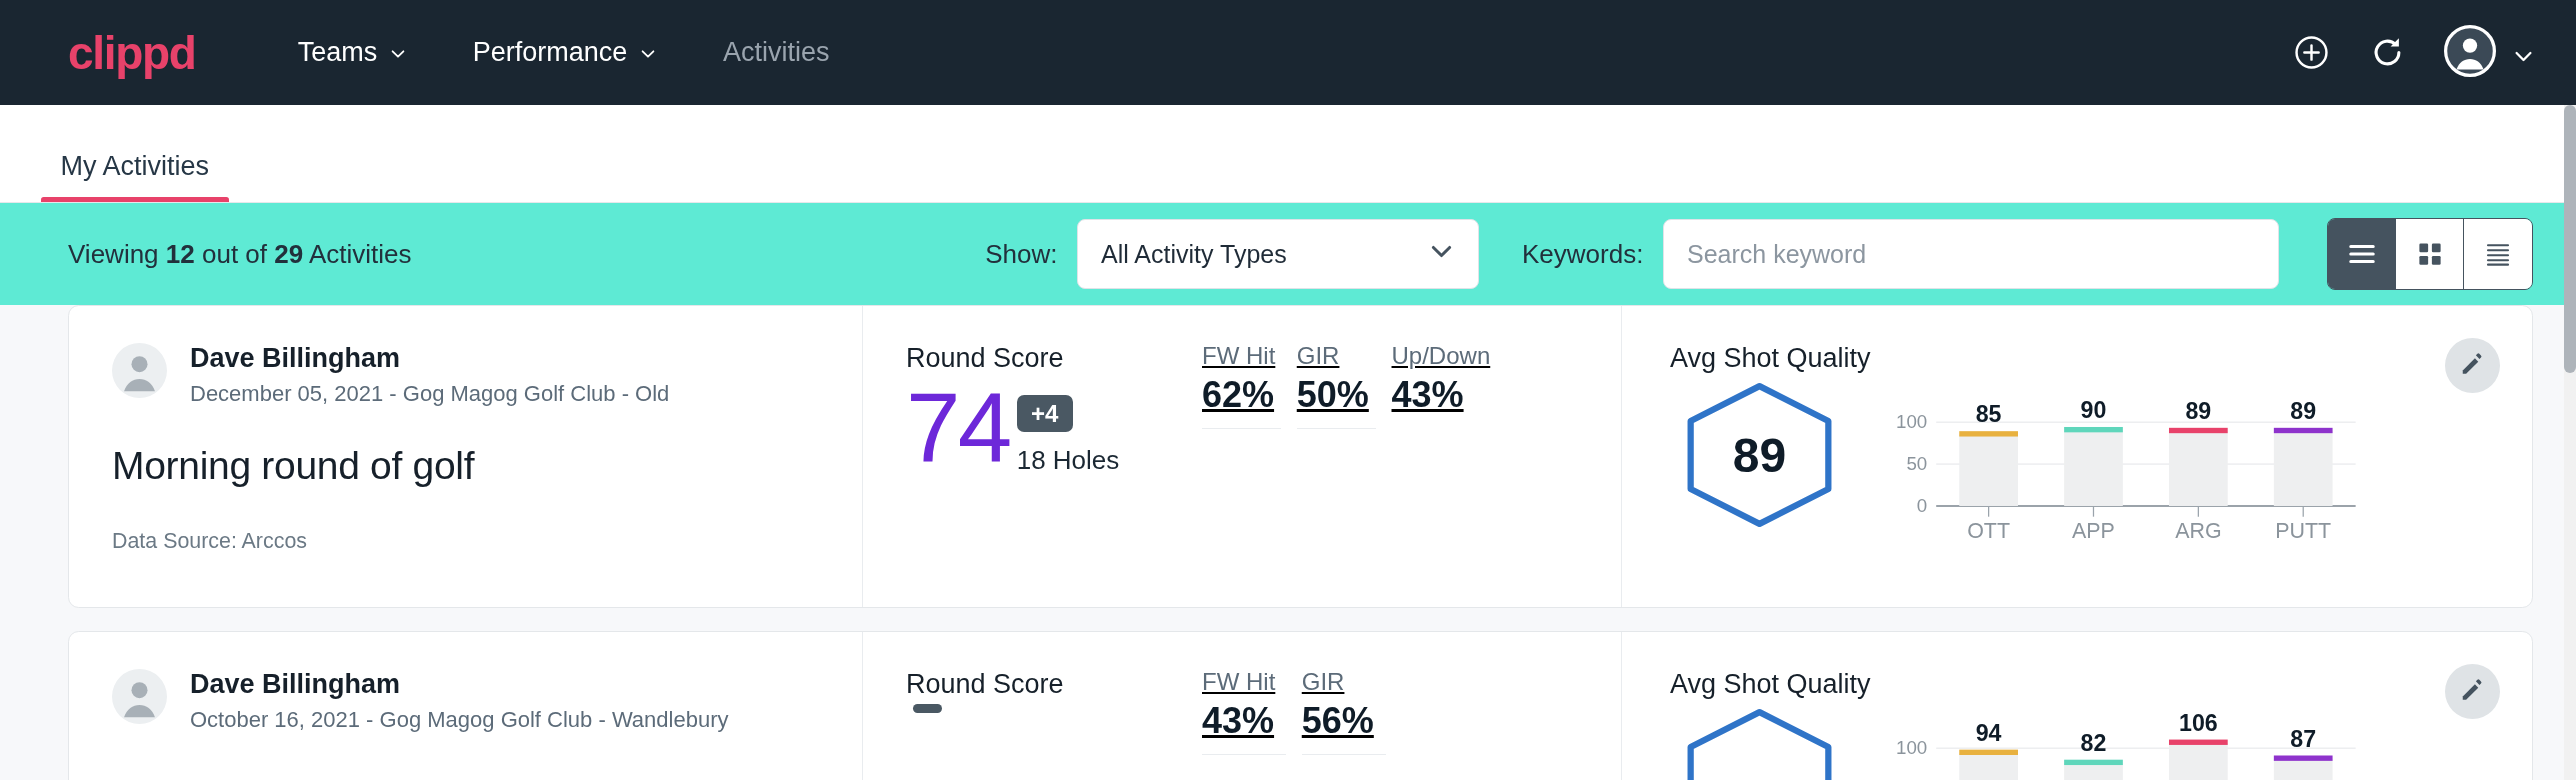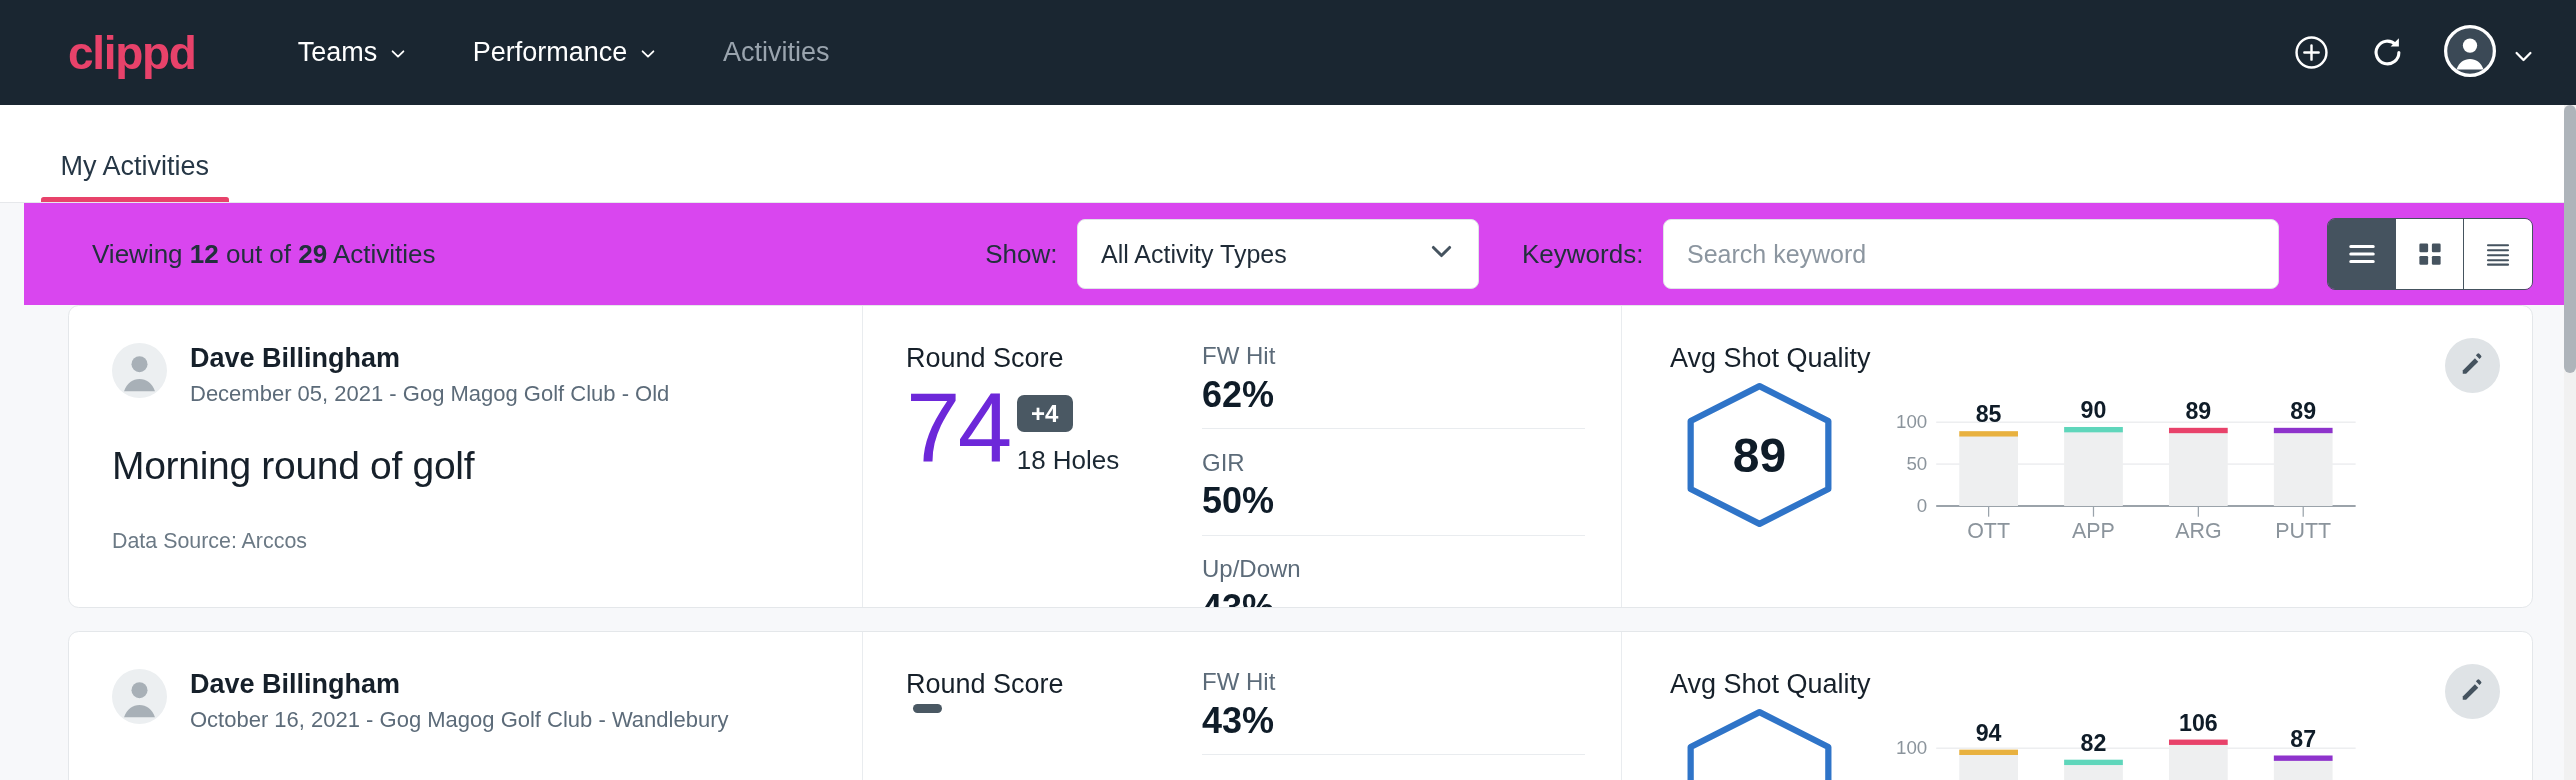--- a/index.html
+++ b/index.html
@@ -50,21 +50,21 @@
   }
   .tab.active { color: #263746; }
   .tab.active:after {
     content: ""; position: absolute; left: 0; right: 0; bottom: 0;
     height: 5.4px; background: #e8426a; border-radius: 2.7px 2.7px 0 0;
   }
 
   
   .filterbar {
     height: 102px; display: flex; align-items: center;
-    padding: 0 43px 0 68px; background: #d946ef; margin-left: 24px;
+    padding: 0 43px 0 68px; background: #5eead4;
   }
   .viewing { font-size: 26px; color: #22303c; white-space: nowrap; }
   .viewing b { font-weight: 700; }
   .filter-mid {
     margin-left: auto; display: flex; align-items: center; gap: 0;
   }
   .flabel { font-size: 26px; color: #22303c; margin-right: 19.6px; white-space: nowrap; }
   .select {
     width: 402px; height: 70px; background: #fff;
     border: 0.9px solid #dfe3e8; border-radius: 8px;
@@ -128,24 +128,25 @@
   }
   .score-right { display: flex; flex-direction: column; align-items: flex-start; margin-left: 7.1px; }
   .badge {
     background: #4a5863; color: #fff; font-size: 24px; font-weight: 700;
     border-radius: 7.1px; padding: 4.5px 14.3px; margin-bottom: 12.5px;
   }
   .holes { font-size: 26px; color: #1b2833; }
 
   .card-col-stats {
     width: 420px; padding: 36px 0 0 0; flex-shrink: 0;
-    display: grid; grid-template-columns: 1fr;
+    display: grid; grid-template-columns: 1fr 1fr 1fr 1fr;
     grid-template-rows: auto auto; column-gap: 16px;
     align-content: start; border-right: 0.9px solid #e9ecef;
     padding-right: 36px;
+    text-decoration: underline;
   }
   .statcell { padding-bottom: 12.5px; }
   .statcell.bordered { border-bottom: 0.9px solid #e9ecef; margin-bottom: 19.6px; }
   .statlabel { font-size: 24px; color: #5c6b79; }
   .statval { font-size: 36px; font-weight: 700; color: #0f1c28; margin-top: 3.6px; }
 
   .card-col-quality {
     flex: 1; padding: 37px 0 0 48px; display: flex; flex-direction: column;
   }
   .qtop { font-size: 27px; color: #16202a; }

